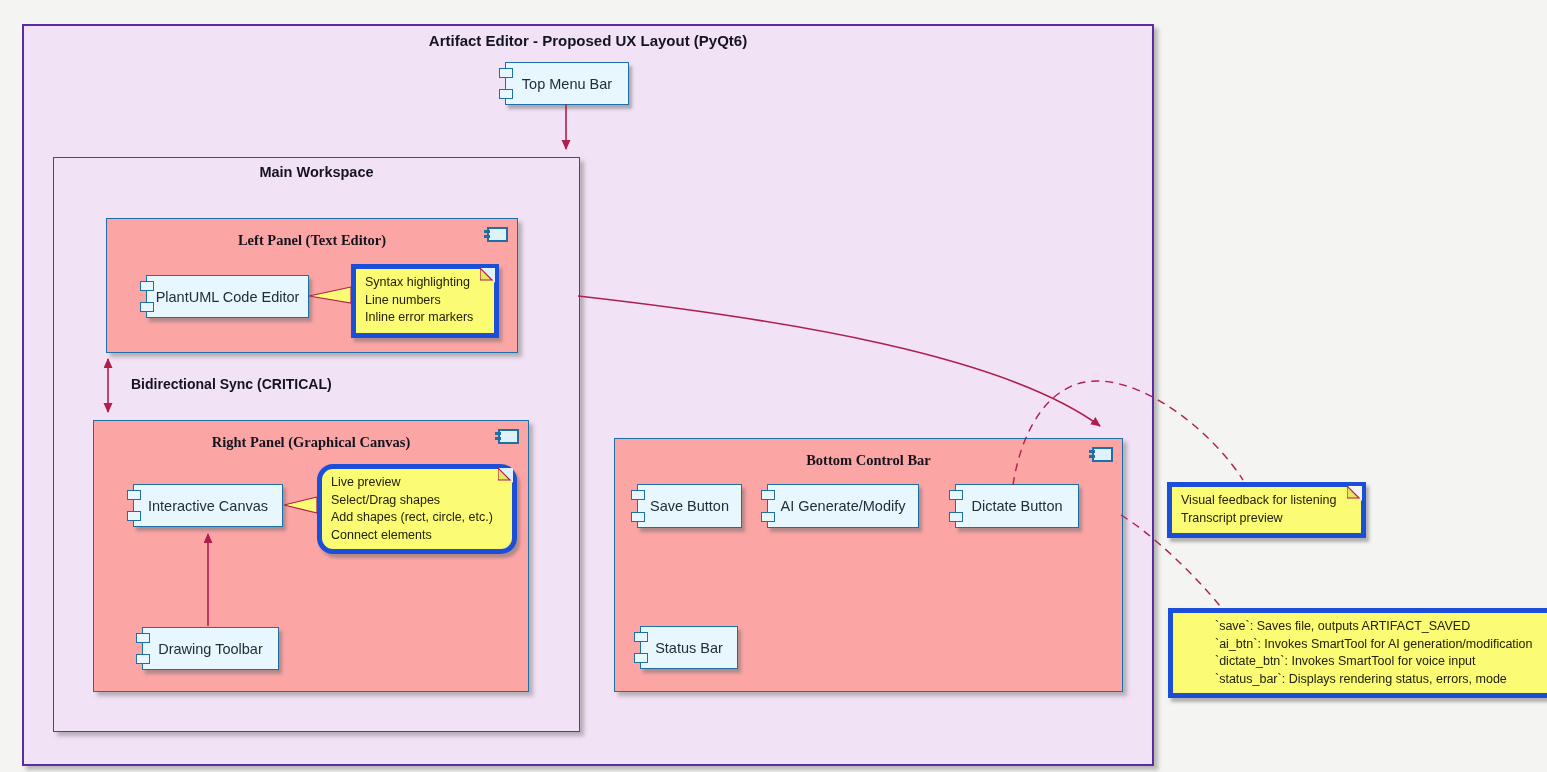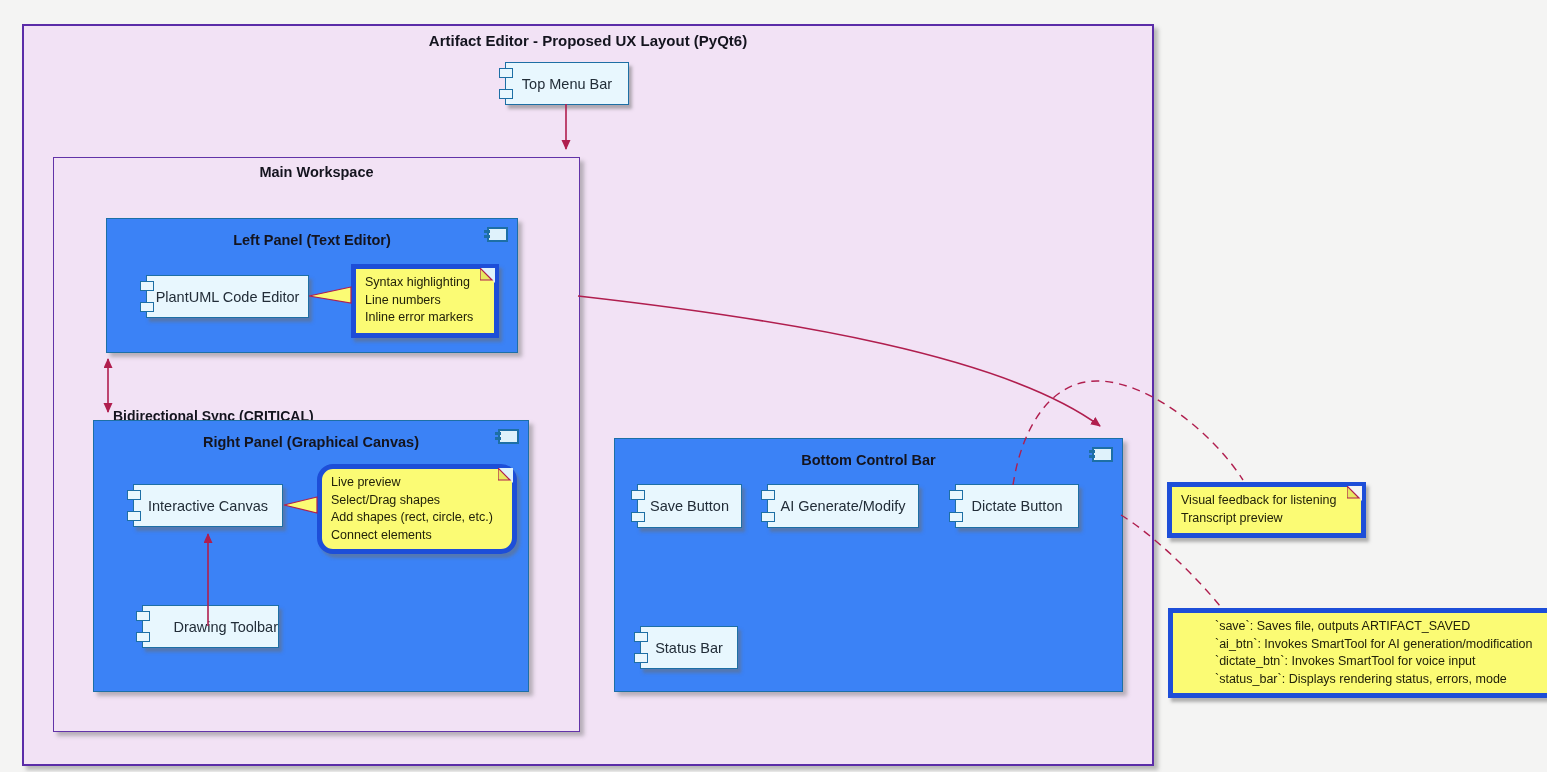--- a/index.html
+++ b/index.html
@@ -18,22 +18,23 @@
   }
   .pkg-outer { border:2px solid #5b2ca8; }
   .pkg-inner { border:1.5px solid #6233a8; }
   .pkg-title {
     position:absolute; top:6px; left:0; right:0; text-align:center;
     font-weight:bold; font-size:15px; color:#14141e;
   }
 
   
   .panel {
-    position:absolute; background:#3b82f6; border:1.6px solid #1d6fa5;
+    position:absolute; background:#fca5a5; border:1.6px solid #1d6fa5;
     box-shadow:4px 4px 4px rgba(110,110,110,.45);
+    font-family:Liberation Serif, serif;
   }
   .panel-title {
     position:absolute; top:13px; left:0; right:0; text-align:center;
     font-weight:bold; font-size:14.5px; color:#14141e;
   }
 
   
   .cmp-icon {
     position:absolute; top:8px; right:9px; width:17px; height:11px;
     border:2px solid #1d6fa5; background:#dff2fb;
@@ -110,21 +111,21 @@
   <div class="note" style="left:351px; top:264px; width:120px; height:55px;">
     <svg class="fold fold-cyan" width="15" height="15" viewBox="0 0 15 15">
       <path class="bg" d="M0,0 L15,0 L15,15 Z"></path>
       <path class="flap" d="M0,0 L12,12 L0,12 Z"></path>
     </svg>
     <div>Syntax highlighting</div>
     <div>Line numbers</div>
     <div>Inline error markers</div>
   </div>
 
-  <div class="edge-label" style="left:113px; top:376px;margin-top:32px;">Bidirectional Sync (CRITICAL)</div>
+  <div class="edge-label" style="left:131px; top:376px;">Bidirectional Sync (CRITICAL)</div>
 
   <div class="panel" style="left:93px; top:420px; width:434px; height:270px;">
     <div class="panel-title">Right Panel (Graphical Canvas)</div>
     <div class="cmp-icon"></div>
   </div>
 
   <div class="leaf" style="left:133px; top:484px; width:148px; height:41px;">
     <span class="tab t1"></span>
     <span class="tab t2"></span>
     <span>Interactive Canvas</span>
@@ -134,21 +135,21 @@
     <svg class="fold fold-cyan" width="15" height="15" viewBox="0 0 15 15">
       <path class="bg" d="M0,0 L15,0 L15,15 Z"></path>
       <path class="flap" d="M0,0 L12,12 L0,12 Z"></path>
     </svg>
     <div>Live preview</div>
     <div>Select/Drag shapes</div>
     <div>Add shapes (rect, circle, etc.)</div>
     <div>Connect elements</div>
   </div>
 
-  <div class="leaf" style="left:142px; top:605px; width:135px; height:41px;justify-content:flex-end;">
+  <div class="leaf" style="left:142px; top:627px; width:135px; height:41px;">
     <span class="tab t1"></span>
     <span class="tab t2"></span>
     <span>Drawing Toolbar</span>
   </div>
 
   <div class="panel" style="left:614px; top:438px; width:507px; height:252px;">
     <div class="panel-title">Bottom Control Bar</div>
     <div class="cmp-icon"></div>
   </div>
 

